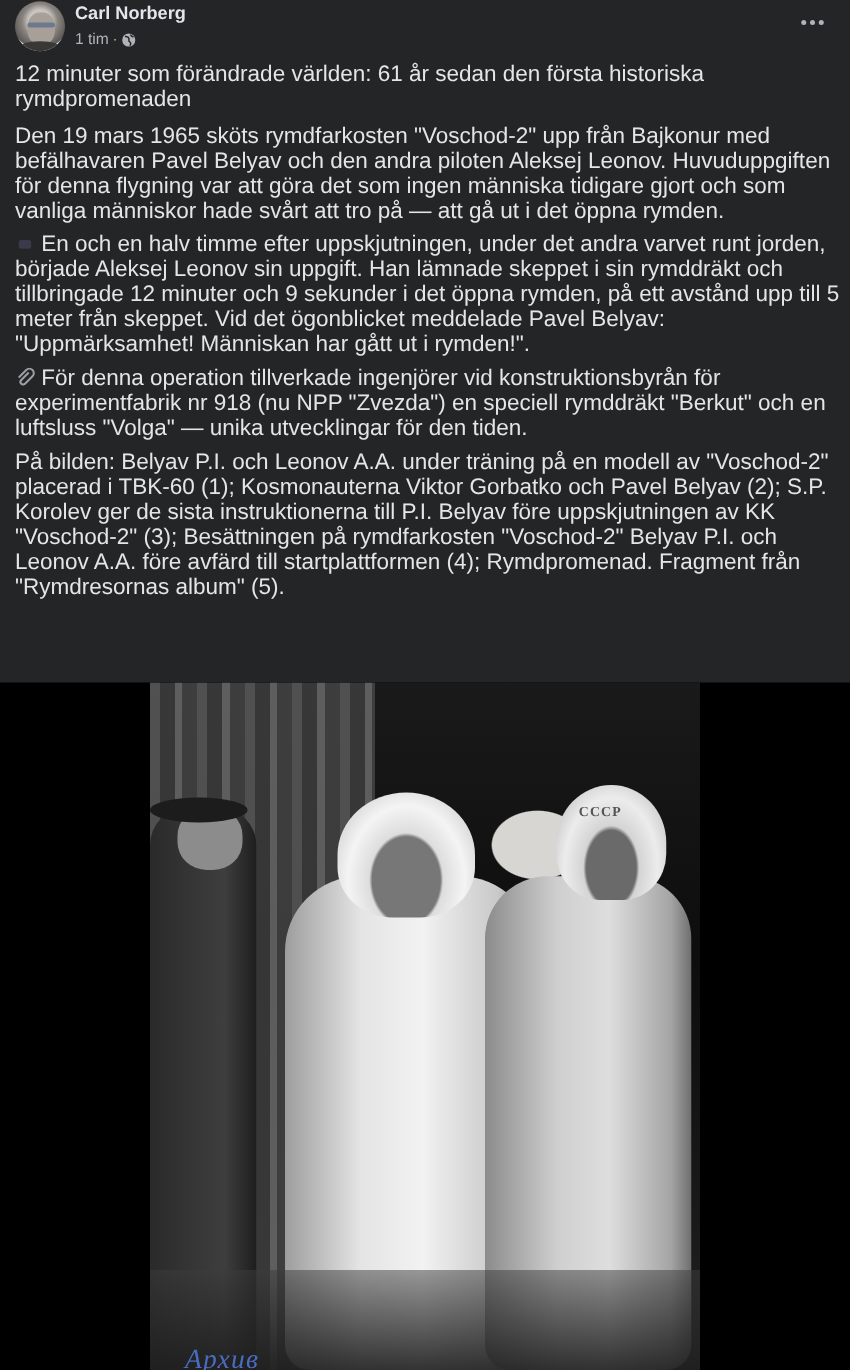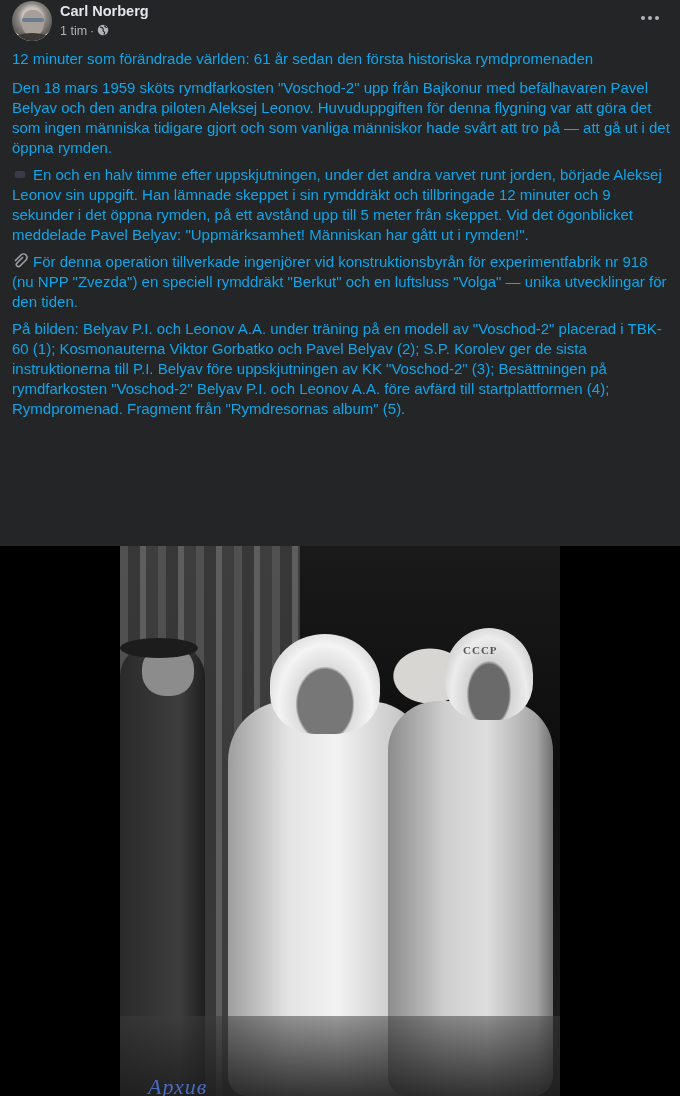--- a/index.html
+++ b/index.html
@@ -8,26 +8,26 @@
 
   .post-header { position: absolute; left: 0; top: 0; width: 680px; height: 46px; }
   .avatar { position: absolute; left: 12px; top: 1px; width: 40px; height: 40px; border-radius: 50%;
     background: radial-gradient(circle at 50% 40%, #c9c3bd 0 30%, #8a8581 45%, #5b5754 70%, #efefef 72%);
     overflow: hidden; }
   .avatar .face { position: absolute; left: 10px; top: 9px; width: 22px; height: 26px; border-radius: 45%;
     background: #a89f98; }
   .avatar .glasses { position: absolute; left: 10px; top: 17px; width: 22px; height: 4px; background: #6b7b8f; border-radius: 2px; }
   .avatar .shirt { position: absolute; left: 2px; top: 32px; width: 36px; height: 12px; background: #3a3836; border-radius: 50% 50% 0 0; }
   .author { position: absolute; left: 60px; top: 3px; font-size: 14.5px; font-weight: bold; color: #e4e6eb; }
-  .meta { position: absolute; left: 60px; top: 24px; font-size: 12.5px; color: #b0b3b8; display: flex; align-items: flex-start; gap: 3px; }
+  .meta { position: absolute; left: 60px; top: 24px; font-size: 12.5px; color: #b0b3b8; display: flex; align-items: flex-end; gap: 3px; }
   .globe { display: inline-block; width: 12px; height: 12px; }
   .more-button { position: absolute; right: 16px; top: 8px; width: 28px; height: 20px; display: flex; align-items: center; justify-content: center; gap: 3px; cursor: pointer; }
   .more-button span { width: 4px; height: 4px; border-radius: 50%; background: #b0b3b8; }
 
-  .post-body { position: absolute; left: 12px; top: 49px; width: 660px; font-size: 15px; line-height: 20px; color: #0ea5e9; }
+  .post-body { position: absolute; left: 12px; top: 49px; width: 660px; font-size: 18px; line-height: 20px; color: #e5e5e5; }
   .post-body p { margin-bottom: 7px; }
   .post-body p.title { margin-bottom: 9px; }
   .emoji { display: inline-block; width: 16px; height: 16px; vertical-align: -2px; margin-right: 5px; }
 
   .photo-area { position: absolute; left: 0; top: 546px; width: 680px; height: 550px; background: #000; }
   .photo { position: absolute; left: 120px; top: 0; width: 440px; height: 550px;
     background:
       radial-gradient(ellipse 60px 45px at 310px 130px, #d8d6d2 0 60%, transparent 62%),
       radial-gradient(ellipse 50px 40px at 475px 130px, #c9c7c3 0 60%, transparent 62%),
       linear-gradient(90deg, transparent 0 40%, transparent 100%),
@@ -70,21 +70,21 @@
   </div>
   <div class="more-button">
     <span></span>
     <span></span>
     <span></span>
   </div>
 </header>
 
 <article class="post-body">
   <p class="title">12 minuter som förändrade världen: 61 år sedan den första historiska rymdpromenaden</p>
-  <p><span>Den 18 mars 1959 sköts rymdfarkosten "Voschod-2" upp från Bajkonur med befälhavaren Pavel Belyav och den andra piloten Aleksej Leonov. Huvuduppgiften för denna flygning var att göra det som ingen människa tidigare gjort och som vanliga människor hade svårt att tro på — att gå ut i det öppna rymden.</span></p>
+  <p><span>Den 19 mars 1965 sköts rymdfarkosten "Voschod-2" upp från Bajkonur med befälhavaren Pavel Belyav och den andra piloten Aleksej Leonov. Huvuduppgiften för denna flygning var att göra det som ingen människa tidigare gjort och som vanliga människor hade svårt att tro på — att gå ut i det öppna rymden.</span></p>
   <p>
     <svg class="emoji" viewBox="0 0 16 16">
         <rect x="3" y="5" width="10" height="7" rx="2" fill="#3a3a4a"></rect>
       </svg><span>En och en halv timme efter uppskjutningen, under det andra varvet runt jorden, började Aleksej Leonov sin uppgift. Han lämnade skeppet i sin rymddräkt och tillbringade 12 minuter och 9 sekunder i det öppna rymden, på ett avstånd upp till 5 meter från skeppet. Vid det ögonblicket meddelade Pavel Belyav: "Uppmärksamhet! Människan har gått ut i rymden!".</span>
   </p>
   <p>
     <svg class="emoji" viewBox="0 0 16 16">
         <path d="M11 4 5 10a2 2 0 0 0 3 3l6-6a3.5 3.5 0 0 0-5-5L3 8" stroke="#9aa0a6" stroke-width="1.6" fill="none"></path>
       </svg><span>För denna operation tillverkade ingenjörer vid konstruktionsbyrån för experimentfabrik nr 918 (nu NPP "Zvezda") en speciell rymddräkt "Berkut" och en luftsluss "Volga" — unika utvecklingar för den tiden.</span>
   </p>

